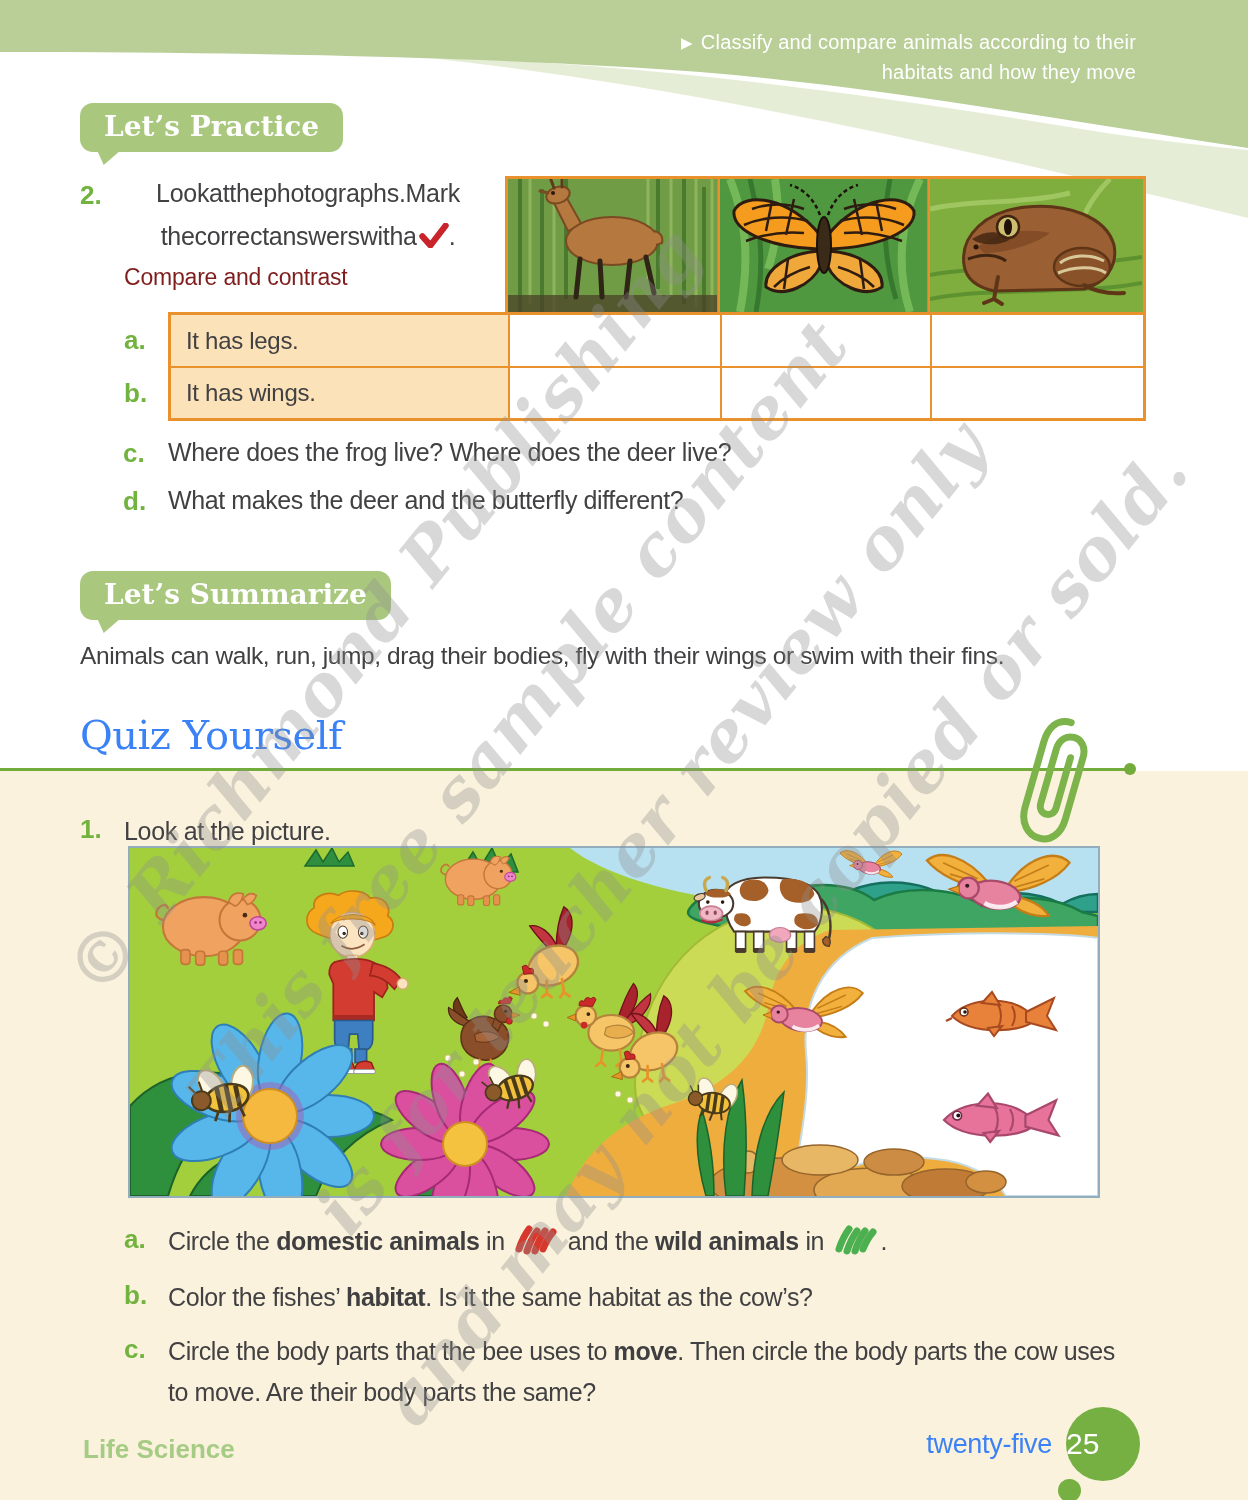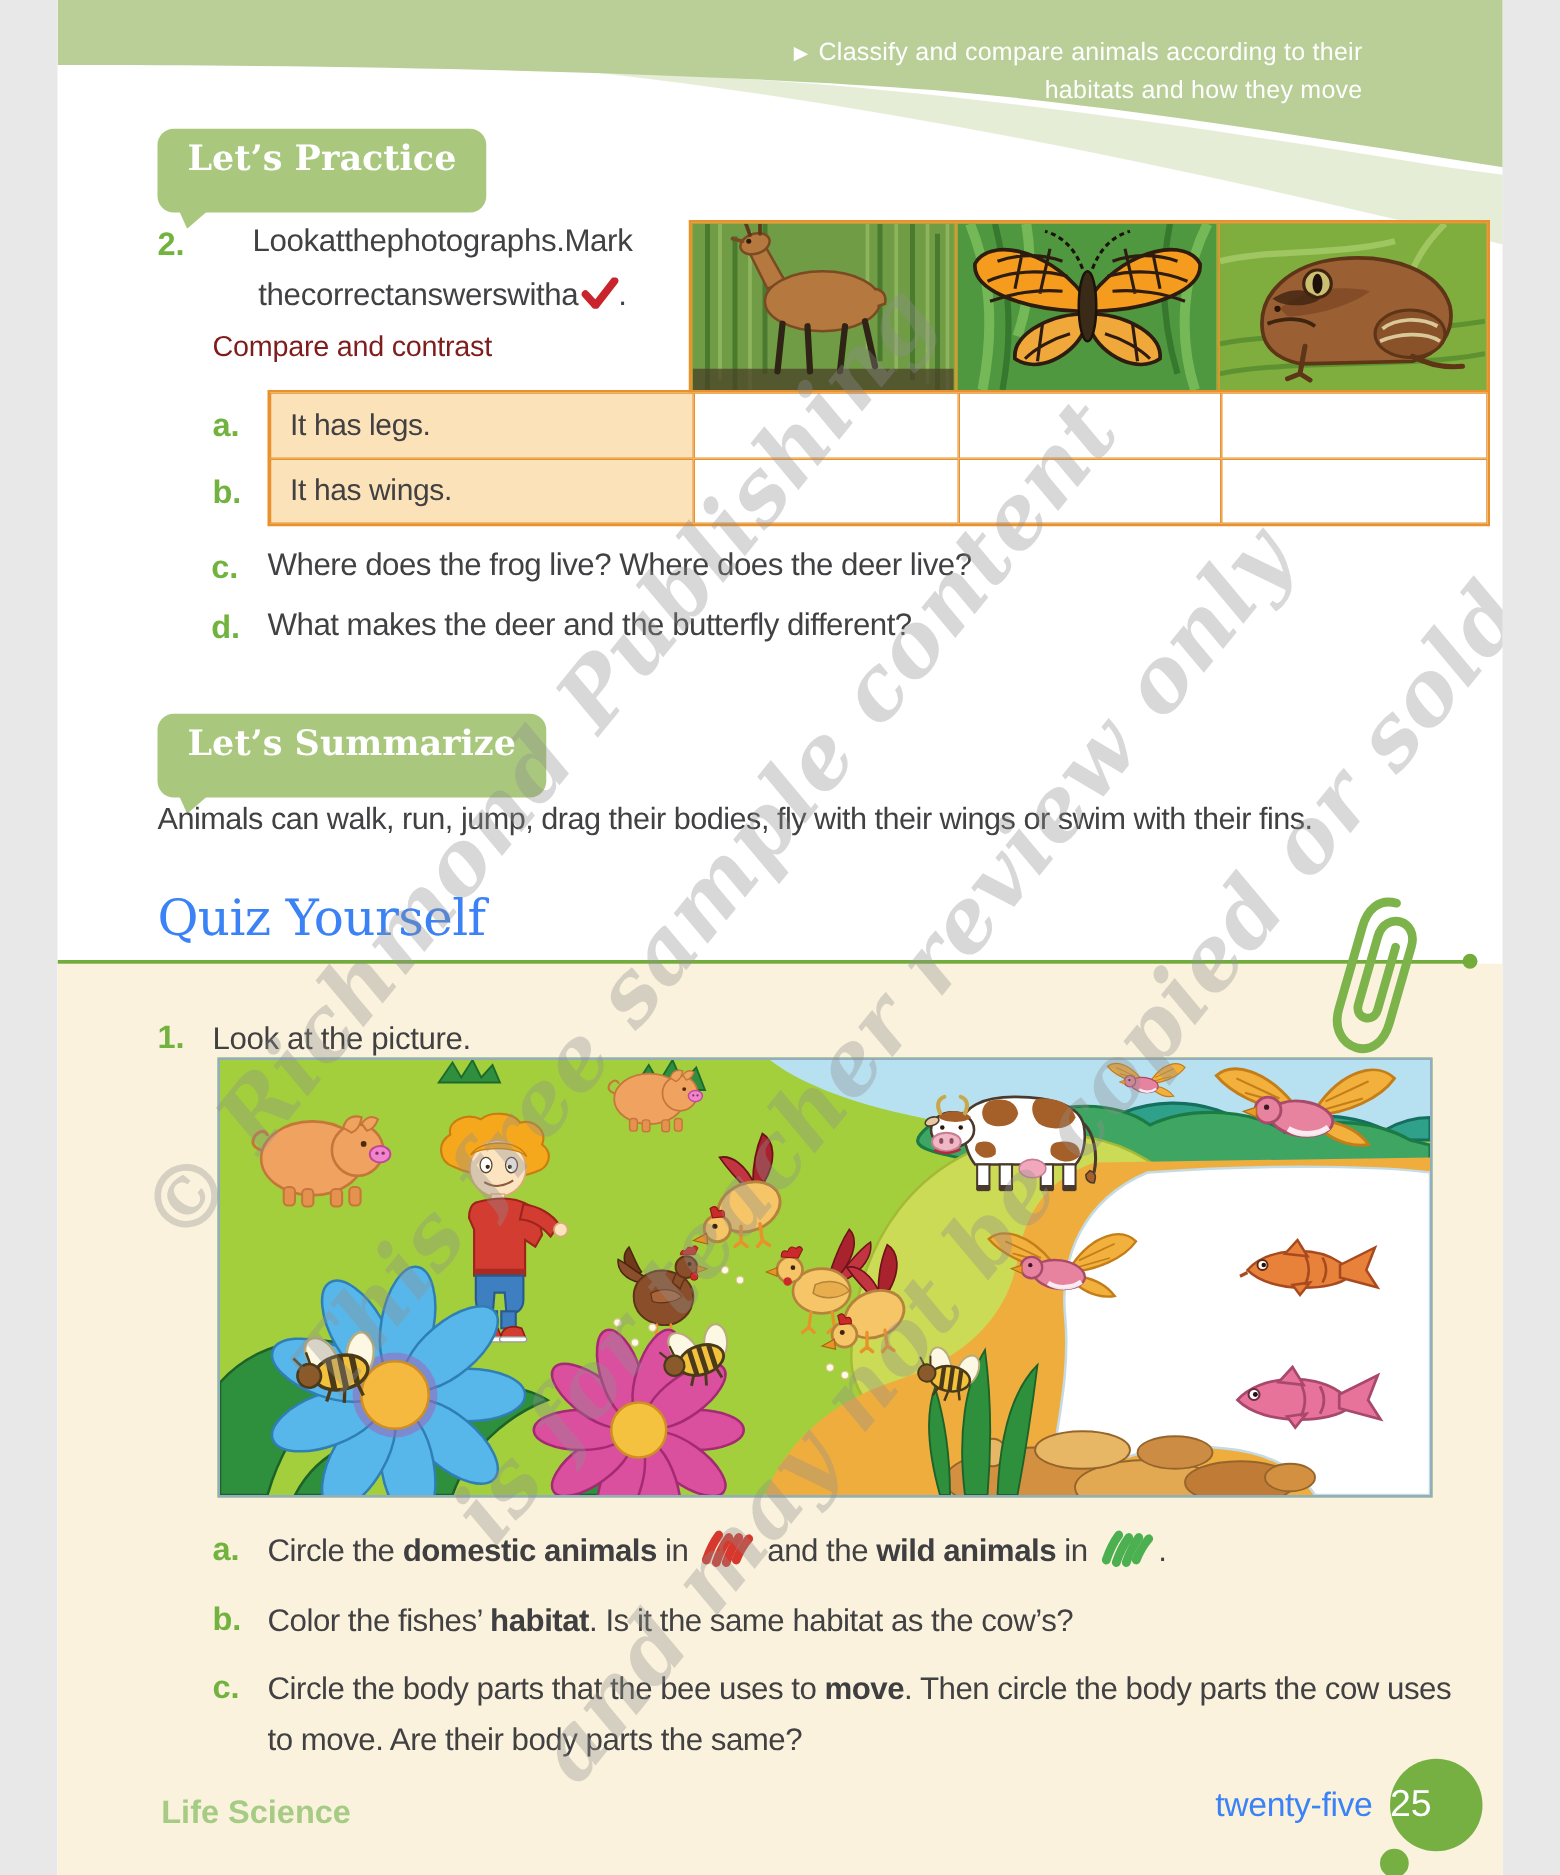--- a/index.html
+++ b/index.html
@@ -1,32 +1,32 @@
 <!DOCTYPE html>
 <html><head>
 <meta charset="utf-8">
 <style>
   html,body{margin:0;padding:0;background:#e8e8e8;}
-  .page{position:relative;width:1156px;height:1500px;background:#ffffff;overflow:hidden;
+  .page{position:relative;width:1248px;height:1500px;background:#ffffff;overflow:hidden;
         font-family:"Liberation Sans",sans-serif;color:#414042;margin:0 auto;}
   
   .band-svg{position:absolute;left:0;top:0;z-index:1;}
   .header-note{position:absolute;right:112px;top:28px;z-index:5;color:#ffffff;
      font-size:20px;line-height:28px;text-align:right;letter-spacing:.2px;}
   .header-note .tri{font-size:15px;margin-right:8px;position:relative;top:-1px;}
   
   .cream{position:absolute;left:0;top:771px;width:1248px;height:729px;background:#faf2dc;z-index:0;}
   
   .watermark{position:absolute;left:-145px;top:420px;width:1500px;height:740px;z-index:40;
      transform:rotate(-51deg);pointer-events:none;text-align:center;
      font-family:"DejaVu Serif",serif;font-style:italic;font-weight:bold;
      font-size:70px;line-height:172px;color:#8f8f8f;opacity:.34;letter-spacing:1px;white-space:nowrap;}
   
   .badge{position:absolute;z-index:10;background:#a9c87e;color:#ffffff;border-radius:13px;
-     font-family:"DejaVu Serif",serif;font-weight:bold;font-size:28px;padding:7px 24px 27px 24px;}
+     font-family:"DejaVu Serif",serif;font-weight:bold;font-size:28px;padding:7px 24px 9px 24px;}
   .badge .tail{position:absolute;left:17px;bottom:-13px;width:24px;height:15px;background:#a9c87e;
      clip-path:polygon(0 0,100% 0,28% 100%);}
   
   .gnum{position:absolute;z-index:10;color:#72b33f;font-weight:bold;font-size:26px;}
   .body-text{position:absolute;z-index:10;font-size:25px;letter-spacing:-.3px;line-height:43px;}
   .jline{display:flex;justify-content:center;width:368px;}
   .skill{position:absolute;z-index:10;color:#7f1d1d;font-size:23px;letter-spacing:-.2px;}
   .chk{vertical-align:-3px;margin-left:2px;}
   
   .photos{position:absolute;left:505px;top:176px;z-index:10;display:grid;

